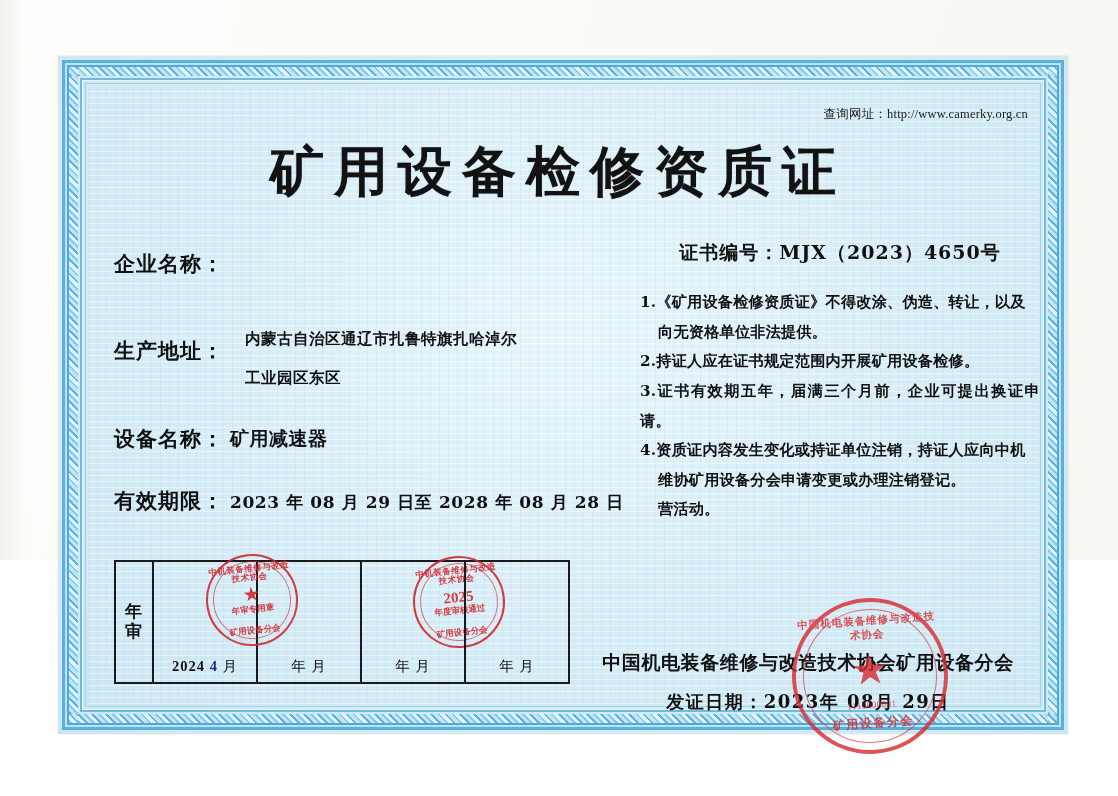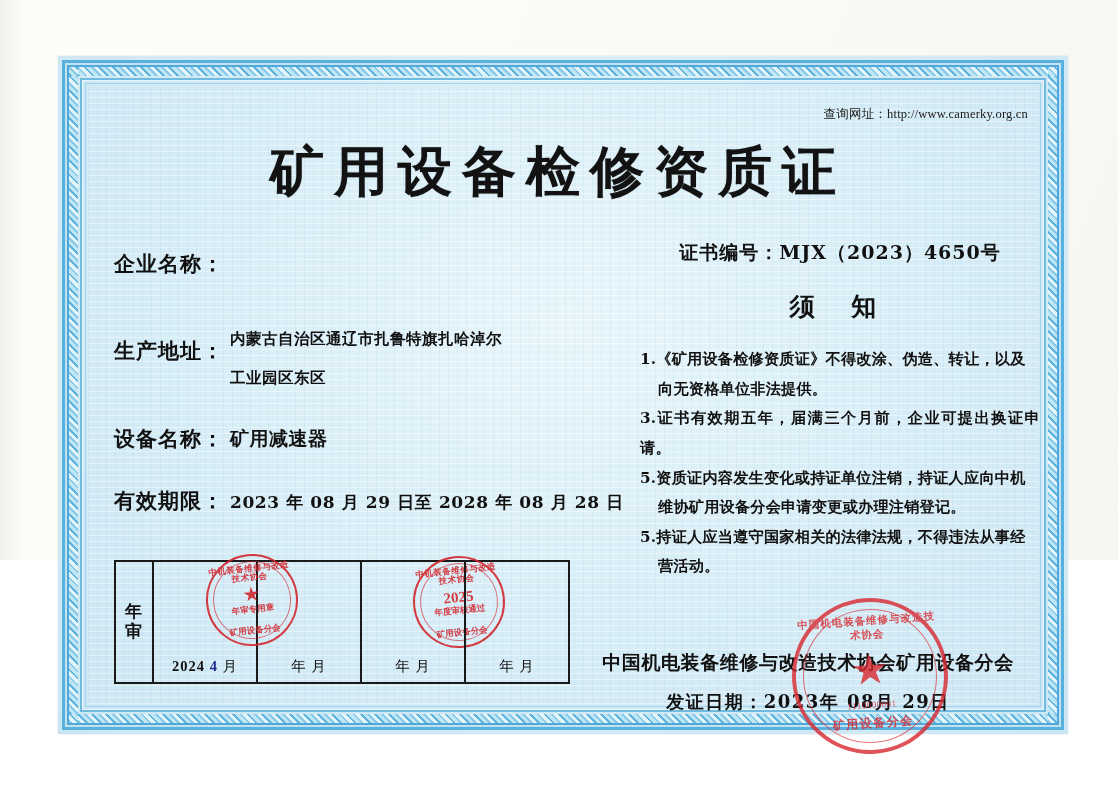--- a/index.html
+++ b/index.html
@@ -134,20 +134,21 @@
     font-weight:bold;
     color:#111;
     letter-spacing:.5px;
     padding-left:6px;
     line-height:1.55;
     font-family:"DejaVu Serif","Liberation Serif",serif;
   }
   .field-value.small{
     font-size: 15.5px;
     padding-top:15px;
+    margin-left:15px;
   }
   .validity{
     margin-top: 22px;
     display:flex;
     align-items:baseline;
   }
   .validity .field-value{
     font-size:17px;
     font-weight:bold;
     letter-spacing:.6px;
@@ -465,36 +466,37 @@
             <div class="cell-bottom">
               <span>年   月</span>
             </div>
           </div>
 
         </div>
       </div>
 
       <div class="right-col">
         <div class="cert-no">证书编号：MJX（2023）4650号</div>
-        <div class="notice-title">须  知</div>
 
         <ul class="notice-list">
           <li class="notice-item">
             <span>1.《矿用设备检修资质证》不得改涂、伪造、转让，以及</span>
             <span class="cont">向无资格单位非法提供。</span>
           </li>
           <li class="notice-item">
+            <span>2.持证人应在证书规定范围内开展矿用设备检修。</span>
+          </li>
+          <li class="notice-item">
             <span>3.证书有效期五年，届满三个月前，企业可提出换证申请。</span>
           </li>
           <li class="notice-item">
-            <span>5.资质证内容发生变化或持证单位注销，持证人应向中机</span>
+            <span>4.资质证内容发生变化或持证单位注销，持证人应向中机</span>
             <span class="cont">维协矿用设备分会申请变更或办理注销登记。</span>
           </li>
           <li class="notice-item">
-            <span>5.持证人应当遵守国家相关的法律法规，不得违法从事经</span>
             <span class="cont">营活动。</span>
           </li>
         </ul>
       </div>
 
       <div class="issuer">中国机电装备维修与改造技术协会矿用设备分会</div>
       <div class="issue-date">发证日期：2023年  08月   29日</div>
 
       <div id="official-seal">
         <div class="ring2"></div>

